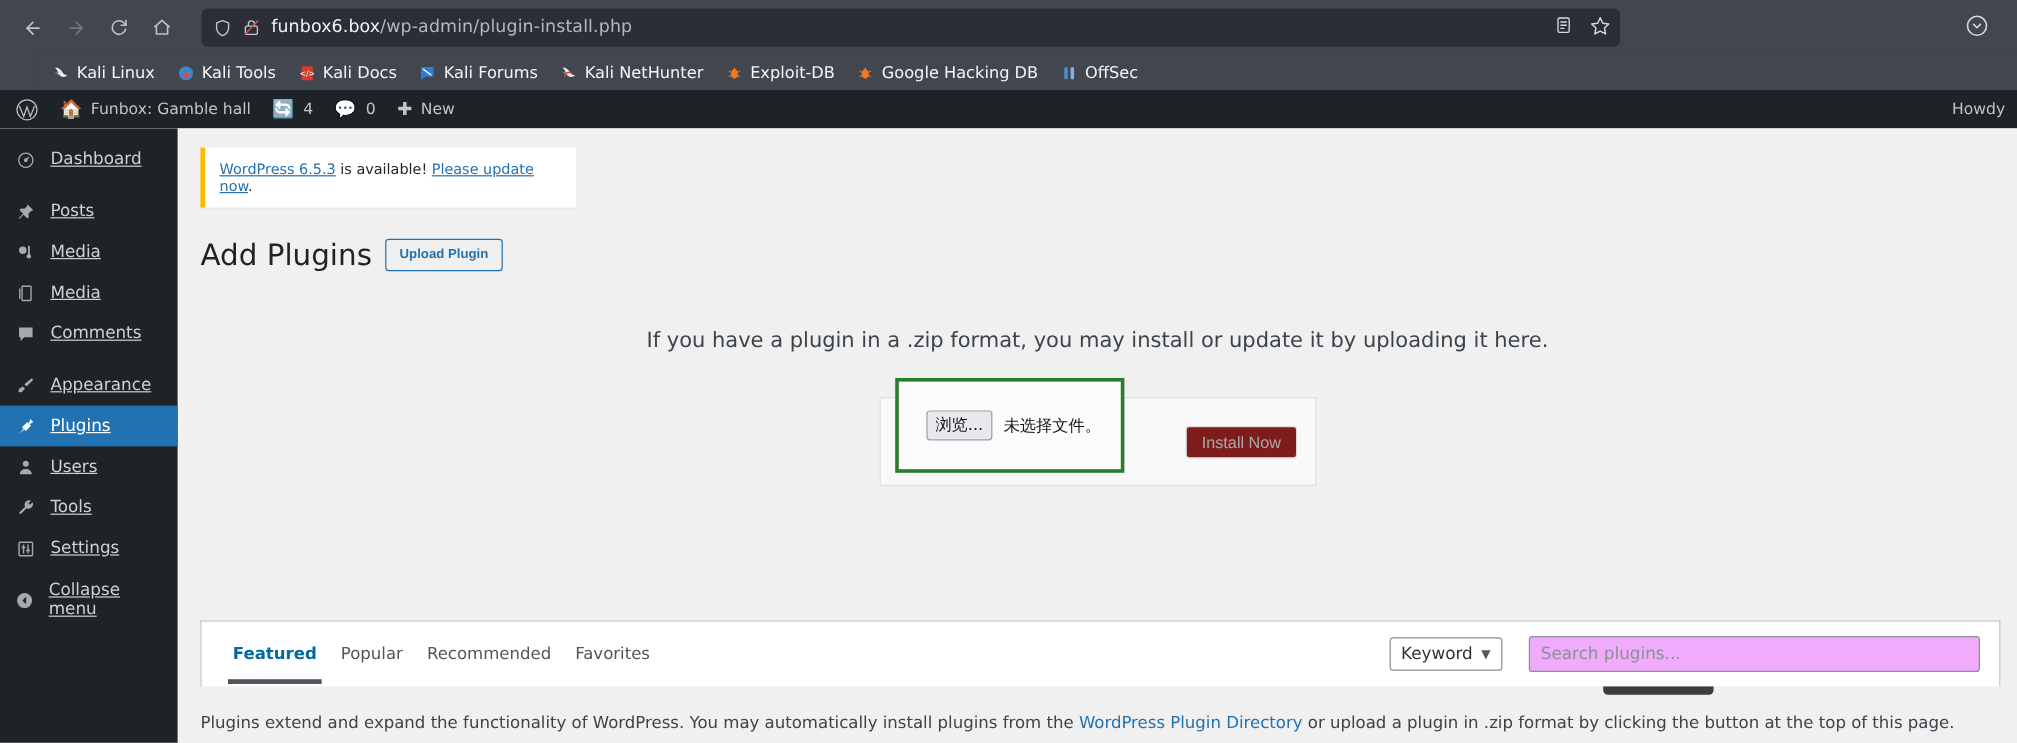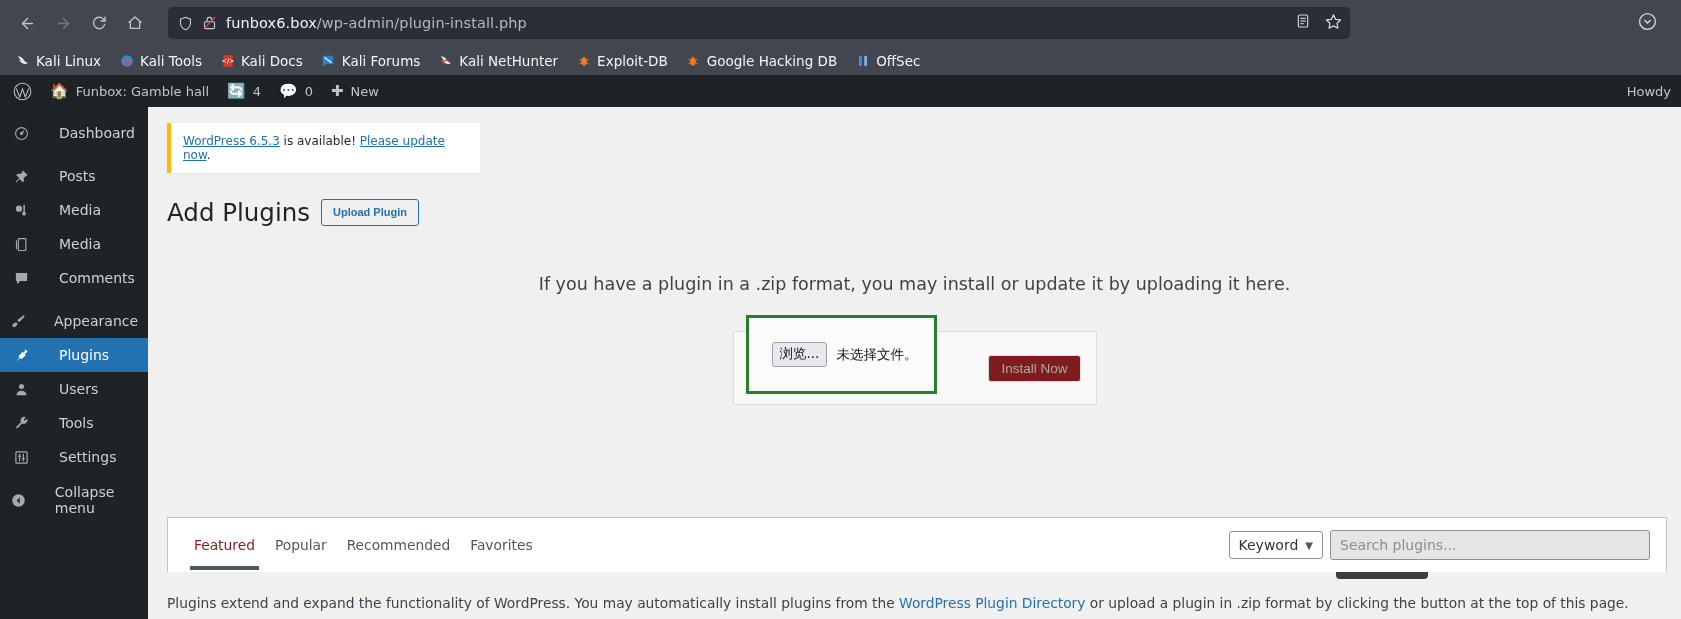--- a/index.html
+++ b/index.html
@@ -37,21 +37,21 @@
     white-space: nowrap; font-family: "DejaVu Sans", "Liberation Sans", sans-serif;
   }
   .url-text .dim { color: #b4b8bf; }
   .urlbar-right { position: absolute; right: 8px; display: flex; gap: 14px; align-items: center; color: #d6d9de; }
 
   .chrome-right { margin-left: auto; display: flex; align-items: center; gap: 10px; padding-right: 14px; color: #d6d9de; }
 
   
   .bookmarks {
     height: 29px; background: #42464f;
-    display: flex; align-items: center; padding: 0 6px; gap: 0px;
+    display: flex; align-items: center; padding: 0 6px; gap: 0px; margin-left: 28px;
   }
   .bm {
     display: flex; align-items: center; gap: 6px;
     padding: 2px 9px; border-radius: 4px;
     color: #f4f5f7; font-size: 13.5px; white-space: nowrap;
   }
   .bm .ico { width: 15px; height: 15px; display: flex; align-items: center; justify-content: center; }
 
   
   .adminbar {
@@ -65,23 +65,23 @@
   }
   .ab-item .g { font-size: 15px; line-height: 1; }
   .ab-right { margin-left: auto; padding-right: 6px; display:flex; align-items:center; }
 
   
   .wp-body { display: flex; height: 555px; background: #f0f0f1; }
 
   
   .sidebar { width: 148px; background: #1d2327; flex: 0 0 148px; position: relative; }
   .menu-item {
-    display: flex; align-items: center; gap: 28px;
+    display: flex; align-items: center; gap: 11px;
     height: 34px; padding: 0 11px;
-    color: #cdd1d4; font-size: 14px; position: relative;
+    color: #cdd1d4; font-size: 14px; position: relative; text-decoration: underline;
   }
   .menu-item .mi-ico { width: 20px; display: flex; align-items: center; justify-content: center; font-size: 15px; color: #a7aaad; }
   .menu-item.current { background: #2271b1; color: #fff; font-weight: 400; }
   .menu-item.current .mi-ico { color: #fff; }
   .menu-item.current::after {
     content: ""; position: absolute; right: -8px; top: 50%;
     transform: translateY(-50%);
     border-top: 8px solid transparent; border-bottom: 8px solid transparent;
     border-right: 8px solid #f0f0f1;
   }
@@ -152,35 +152,35 @@
   .tabs-panel {
     position: absolute; left: 19px; top: 410px;
     width: 1500px; height: 55px;
     background: #fff; border: 1px solid #c3c4c7; border-bottom: none;
     display: flex; align-items: center; padding: 0 16px;
   }
   .tab {
     font-size: 13.8px; color: #50575e; padding: 16px 10px 17px;
     position: relative;
   }
-  .tab.active { color: #7f1d1d; font-weight: 400; }
+  .tab.active { color: #0369a1; font-weight: 700; }
   .tab.active::after {
     content: ""; position: absolute; left: 6px; right: 6px; bottom: 0;
     height: 4px; background: #50575e;
   }
-  .tabs-right { margin-left: auto; display: flex; gap: 7px; align-items: center; }
+  .tabs-right { margin-left: auto; display: flex; gap: 22px; align-items: center; }
   .kw-select {
     border: 1px solid #8c8f94; border-radius: 3px; background: #fff;
     font-size: 14px; color: #2c3338; padding: 5px 9px;
     display: flex; align-items: center; gap: 7px; min-width: 85px;
   }
   .kw-select .chev { font-size: 10px; color: #50575e; }
   .search-input {
-    border: 1px solid #8c8f94; border-radius: 3px; background: #e5e5e5;
-    font-size: 14px; color: #646970; padding: 6px 9px; width: 320px;
+    border: 1px solid #8c8f94; border-radius: 3px; background: #f0abfc;
+    font-size: 14px; color: #646970; padding: 6px 9px; width: 376px;
     font-family: "DejaVu Sans", "Liberation Sans", sans-serif;
   }
   .search-input::placeholder { color: #8a8f94; opacity: 1; }
 
   .footer-text {
     position: absolute; left: 19px; top: 488px;
     font-size: 13.8px; color: #3c434a; white-space: nowrap;
   }
   .footer-text a { color: #2271b1; text-decoration: none; }
 </style>

